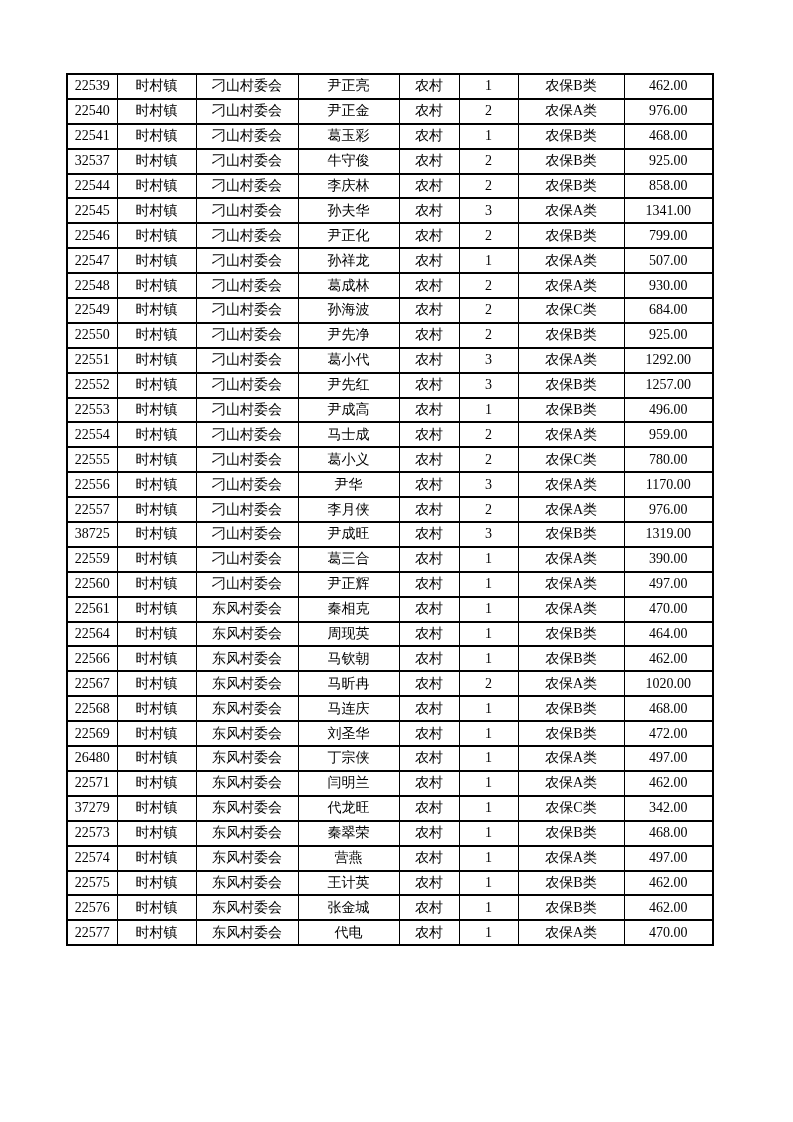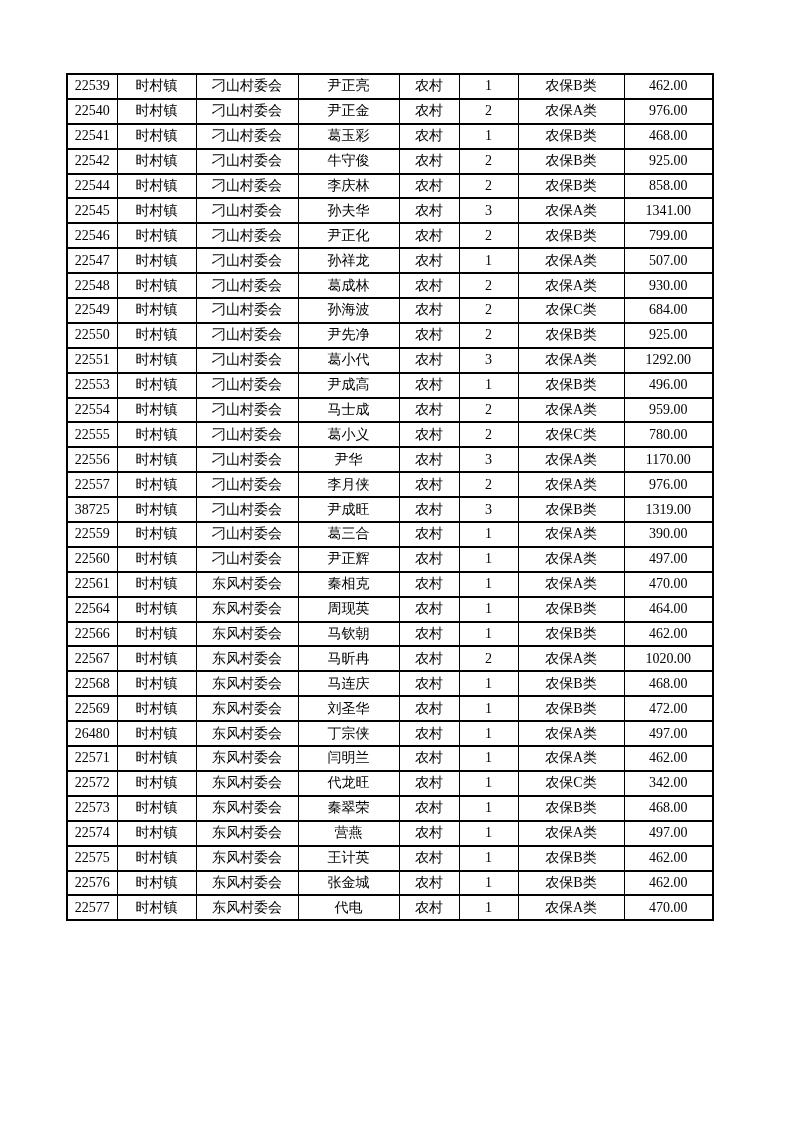--- a/index.html
+++ b/index.html
@@ -93,21 +93,21 @@
           <td>22541</td>
           <td>时村镇</td>
           <td>刁山村委会</td>
           <td>葛玉彩</td>
           <td>农村</td>
           <td>1</td>
           <td>农保B类</td>
           <td>468.00</td>
         </tr>
         <tr>
-          <td>22542</td>
+          <td>32537</td>
           <td>时村镇</td>
           <td>刁山村委会</td>
           <td>牛守俊</td>
           <td>农村</td>
           <td>2</td>
           <td>农保B类</td>
           <td>925.00</td>
         </tr>
         <tr>
           <td>22544</td>
@@ -183,20 +183,30 @@
           <td>22551</td>
           <td>时村镇</td>
           <td>刁山村委会</td>
           <td>葛小代</td>
           <td>农村</td>
           <td>3</td>
           <td>农保A类</td>
           <td>1292.00</td>
         </tr>
         <tr>
+          <td>22552</td>
+          <td>时村镇</td>
+          <td>刁山村委会</td>
+          <td>尹先红</td>
+          <td>农村</td>
+          <td>3</td>
+          <td>农保B类</td>
+          <td>1257.00</td>
+        </tr>
+        <tr>
           <td>22553</td>
           <td>时村镇</td>
           <td>刁山村委会</td>
           <td>尹成高</td>
           <td>农村</td>
           <td>1</td>
           <td>农保B类</td>
           <td>496.00</td>
         </tr>
         <tr>
@@ -343,21 +353,21 @@
           <td>22571</td>
           <td>时村镇</td>
           <td>东风村委会</td>
           <td>闫明兰</td>
           <td>农村</td>
           <td>1</td>
           <td>农保A类</td>
           <td>462.00</td>
         </tr>
         <tr>
-          <td>22572</td>
+          <td>37279</td>
           <td>时村镇</td>
           <td>东风村委会</td>
           <td>代龙旺</td>
           <td>农村</td>
           <td>1</td>
           <td>农保C类</td>
           <td>342.00</td>
         </tr>
         <tr>
           <td>22573</td>

